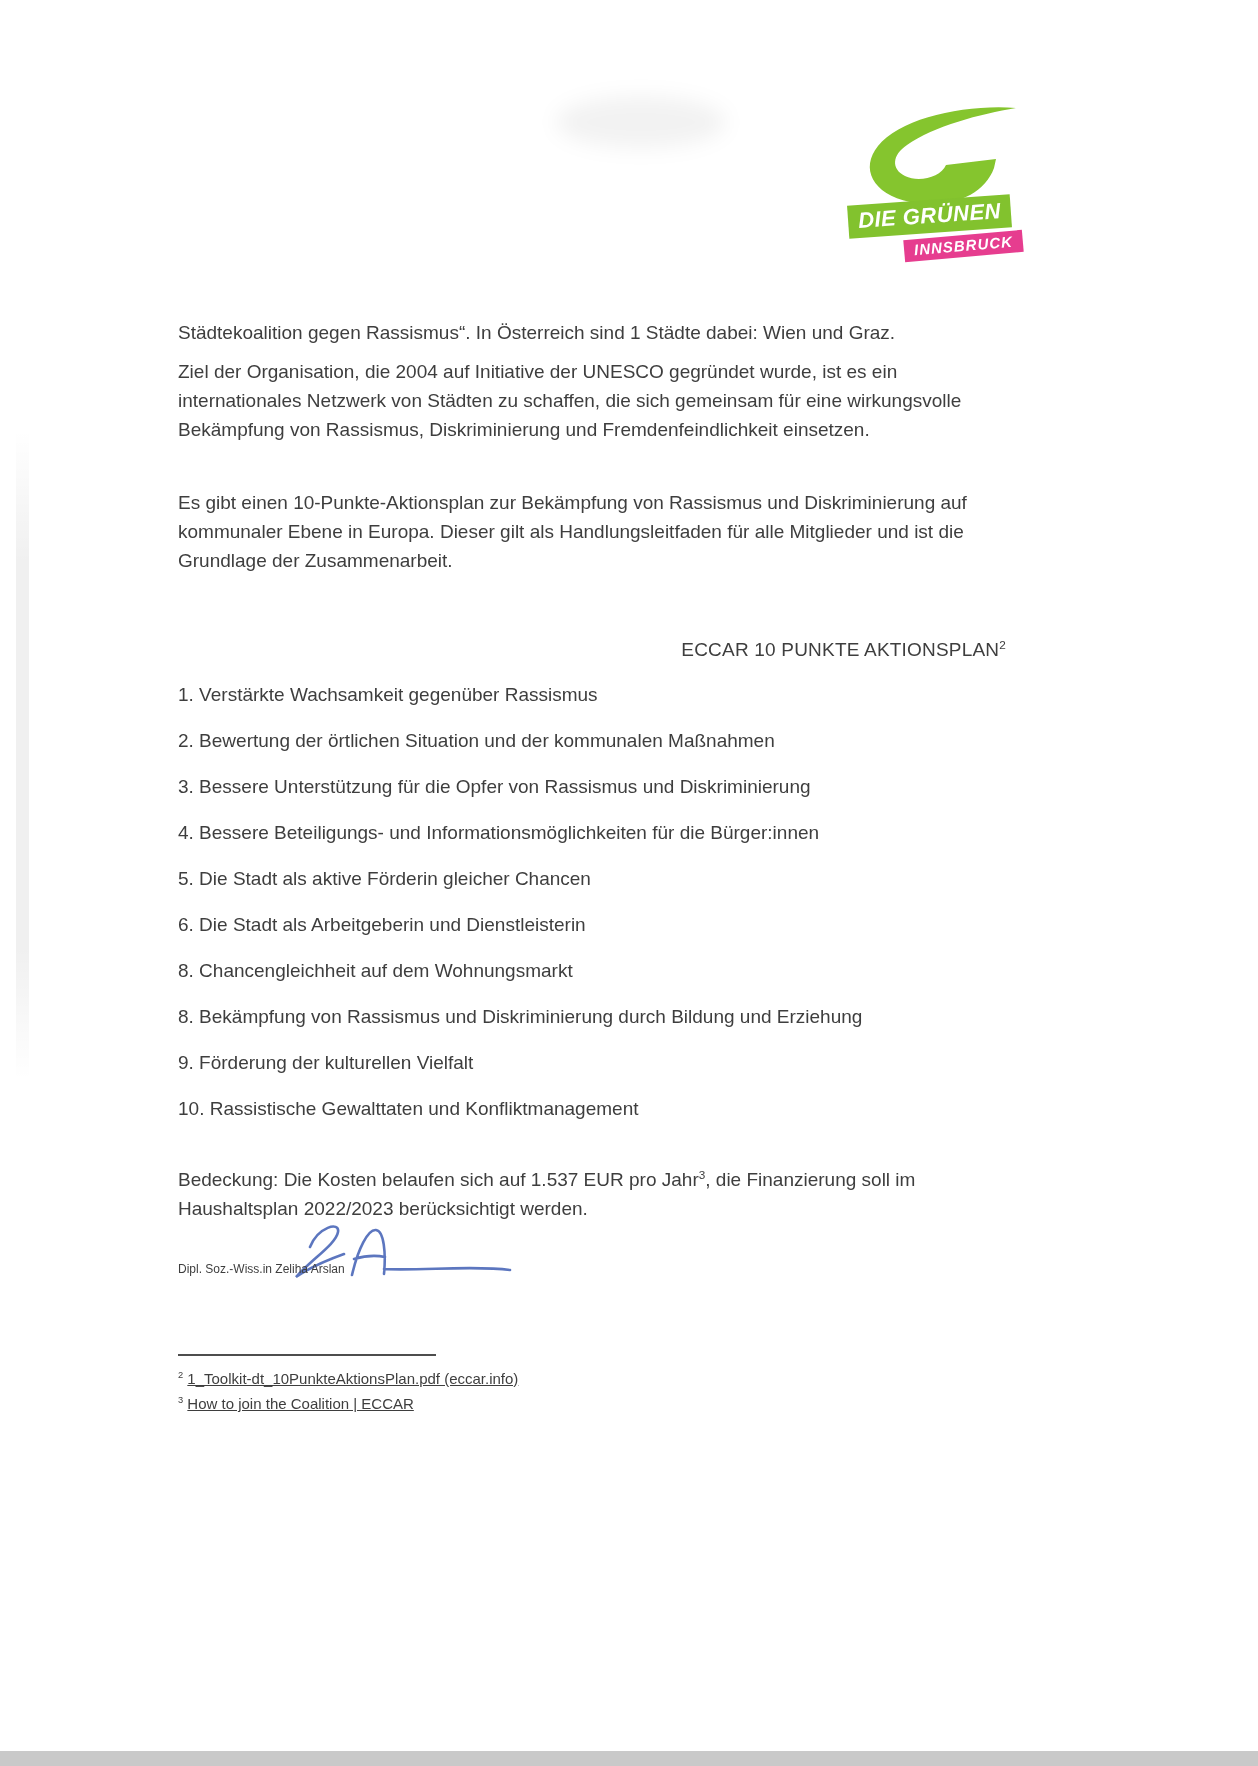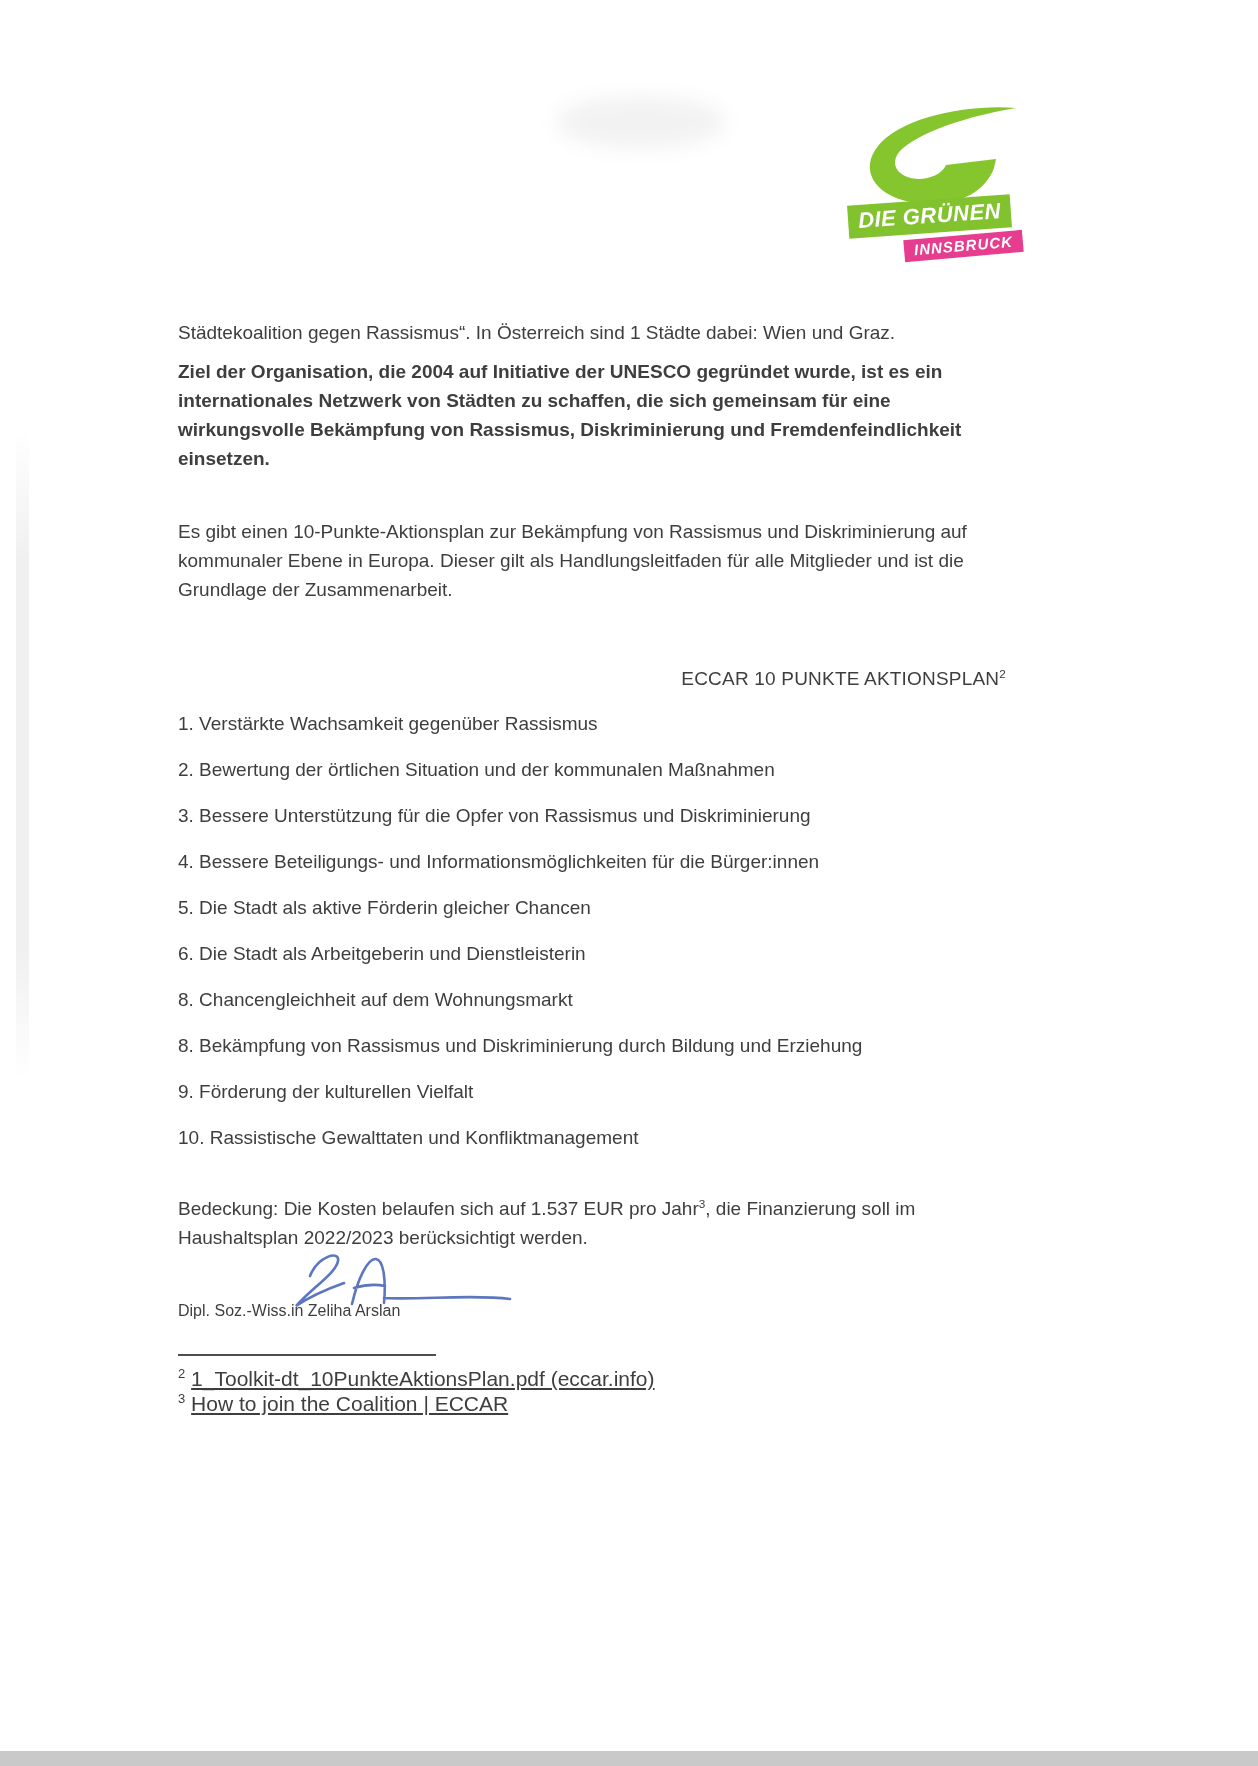--- a/index.html
+++ b/index.html
@@ -2,33 +2,33 @@
 <html style="--green: #82c22e; --pink: #e63d8f; --ink: #3e3e3e; --signature: #4a67b8;"><head>
 <meta charset="utf-8">
 <style>
   html, body { margin:0; padding:0; background:#ffffff; }
   .page {
     position:relative; width:1258px; height:1766px; background:#ffffff; overflow:hidden;
     font-family:"Liberation Sans","DejaVu Sans",sans-serif; color:var(--ink,#3e3e3e);
   }
   .content { position:absolute; left:178px; top:318px; width:828px; font-size:19px; line-height:29px; }
   .content p { margin:0 0 10px 0; }
-  .content p.p2 { margin-bottom:12px;font-weight:bold; }
+  .content p.p2 { margin-bottom:12px; }
   .content p.p3 { margin-bottom:0;margin-top:44px; }
   .content p.heading { margin:60px 0 0 0; letter-spacing:.2px;text-align:right; }
   .plan { margin:16px 0 0 0; padding:0; }
   .plan .plan-item { margin:0 0 17px 0; }
   sup { font-size:0.62em; vertical-align:super; line-height:0; }
   .content p.closing { margin:42px 0 0 0; }
 
   .signature-block { position:relative; height:95px; margin-top:12px; }
   .sig-svg { position:absolute; left:70px; top:-18px; }
-  .sig-name { position:absolute; left:0; top:32px; font-size:16px; }
+  .sig-name { position:absolute; left:0; top:20px; font-size:12px; }
 
-  .footnotes { position:absolute; left:178px; top:1354px; font-size:21px; line-height:25px; }
+  .footnotes { position:absolute; left:178px; top:1354px; font-size:15px; line-height:25px; }
   .fn-divider { width:258px; border-top:2px solid #4e4e4e; margin-bottom:10px; }
   .footnote a { color:inherit; text-decoration:underline; cursor:pointer; }
 
   
   .logo { position:absolute; left:846px; top:102px; width:180px; height:180px; }
   .swoosh { position:absolute; left:2px; top:0; }
   .logo-label { position:absolute; color:#ffffff; font-weight:bold; font-style:italic; white-space:nowrap; }
   .logo-line1 { top:98px; left:2px; background:var(--green,#82c22e); font-size:22px; padding:3px 10px 4px; transform:rotate(-4deg); letter-spacing:.5px; }
   .logo-line2 { top:133px; left:58px; background:var(--pink,#e63d8f); font-size:15px; padding:2px 10px 3px; transform:rotate(-5deg); letter-spacing:1px; }
 

